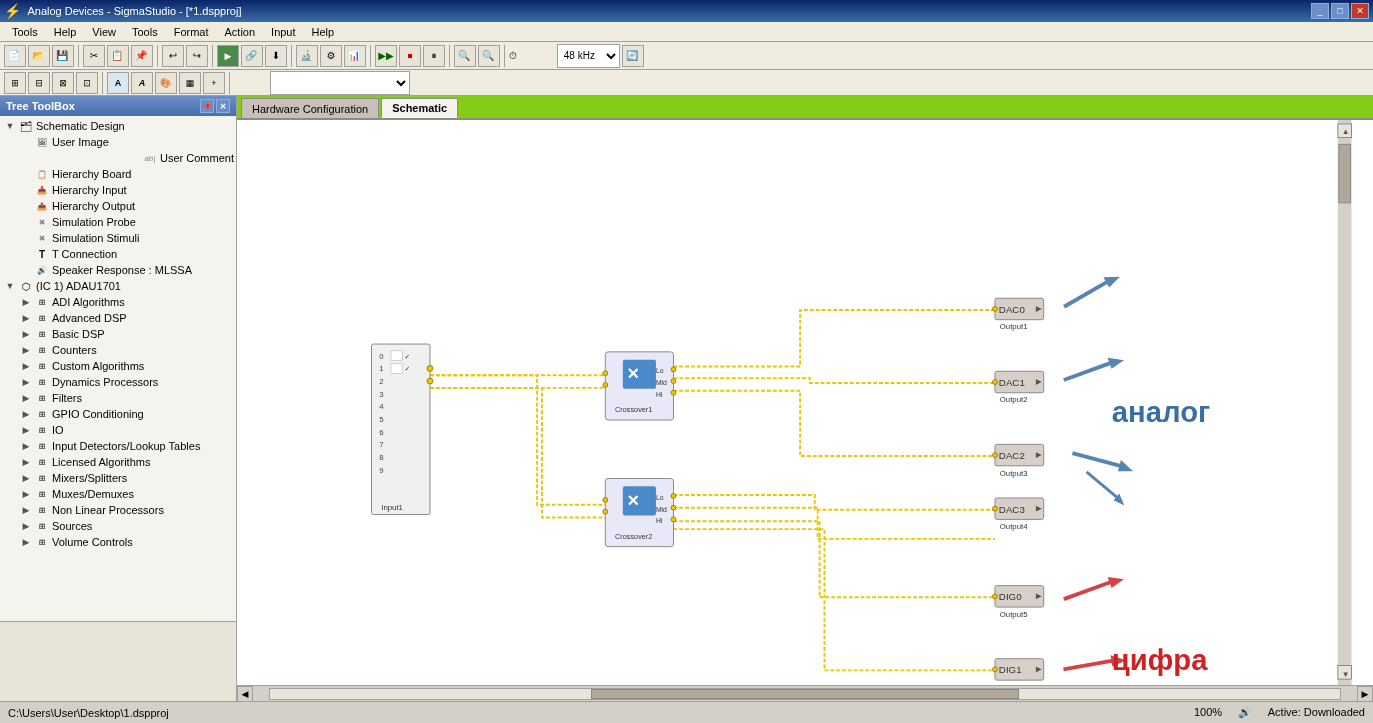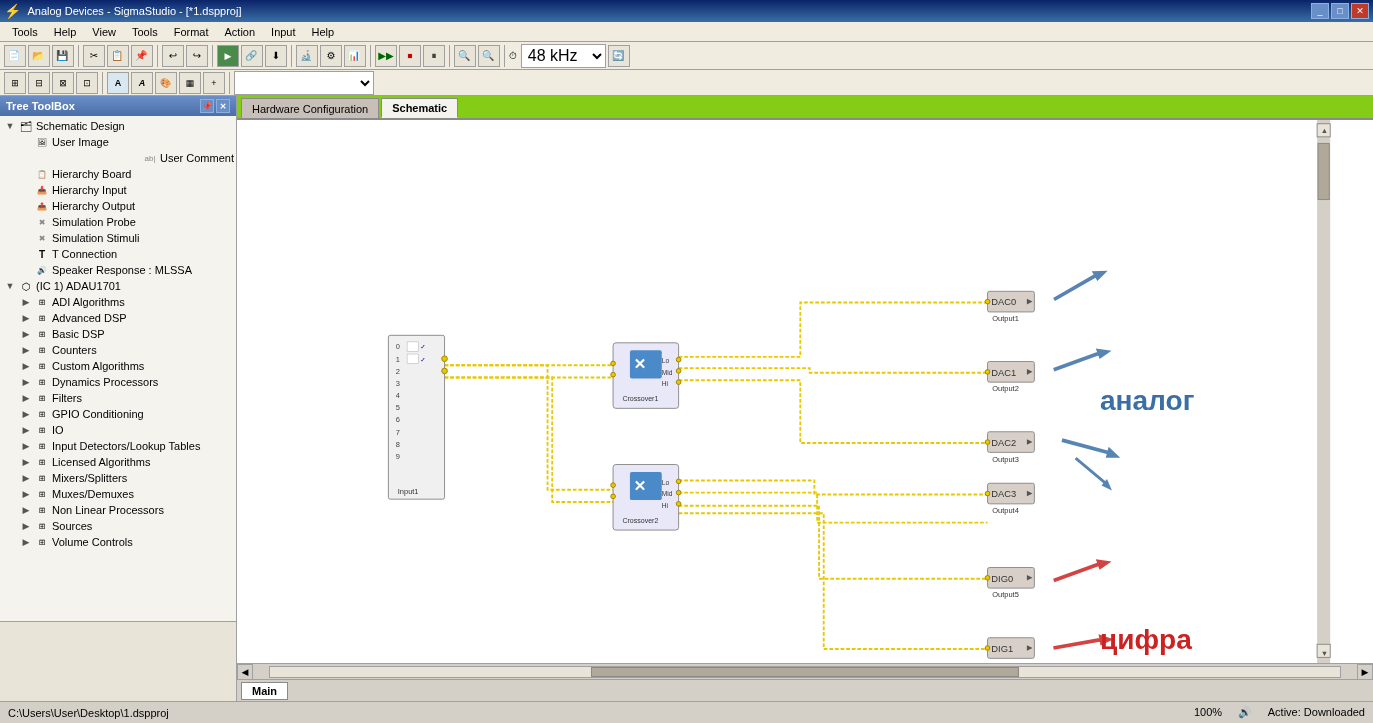--- a/index.html
+++ b/index.html
@@ -57,24 +57,25 @@
     .tb-btn {
       width: 22px; height: 22px;
       background: #e8e4d8;
       border: 1px solid #a0a0a0;
       display: flex; align-items: center; justify-content: center;
       cursor: pointer;
       font-size: 10px;
     }
     .tb-separator { width: 1px; height: 22px; background: #a0a0a0; margin: 0 2px; }
     .tb-select {
-      height: 24px; font-size: 16px;
+      height: 24px; font-size: 10px;
       border: 1px solid #a0a0a0;
       background: white;
       padding: 0 2px;
+      margin-left: 36px;
     }
 
     
     #toolbar2 {
       background: #f0ece0;
       height: 26px;
       display: flex;
       align-items: center;
       padding: 2px 4px;
       border-bottom: 1px solid #a0a0a0;
@@ -628,23 +629,20 @@
     </div>
 
     <div id="h-scrollbar">
       <div style="width:16px;height:16px;background:#d4d0c8;border:1px solid #a0a0a0;display:flex;align-items:center;justify-content:center;font-size:9px;cursor:pointer;">◀</div>
       <div id="h-scrollbar-track">
         <div id="h-scrollbar-thumb"></div>
       </div>
       <div style="width:16px;height:16px;background:#d4d0c8;border:1px solid #a0a0a0;display:flex;align-items:center;justify-content:center;font-size:9px;cursor:pointer;">▶</div>
     </div>
 
-    <div id="bottom-tab-bar">
-      <div class="bottom-tab active">Main</div>
-    </div>
   </div>
 </div>
 
 <div id="status-bar">
   <span>C:\Users\User\Desktop\1.dspproj</span>
   <div class="status-right">
     <span>100%</span>
     <span>🔊</span>
     <span>Active: Downloaded</span>
   </div>

